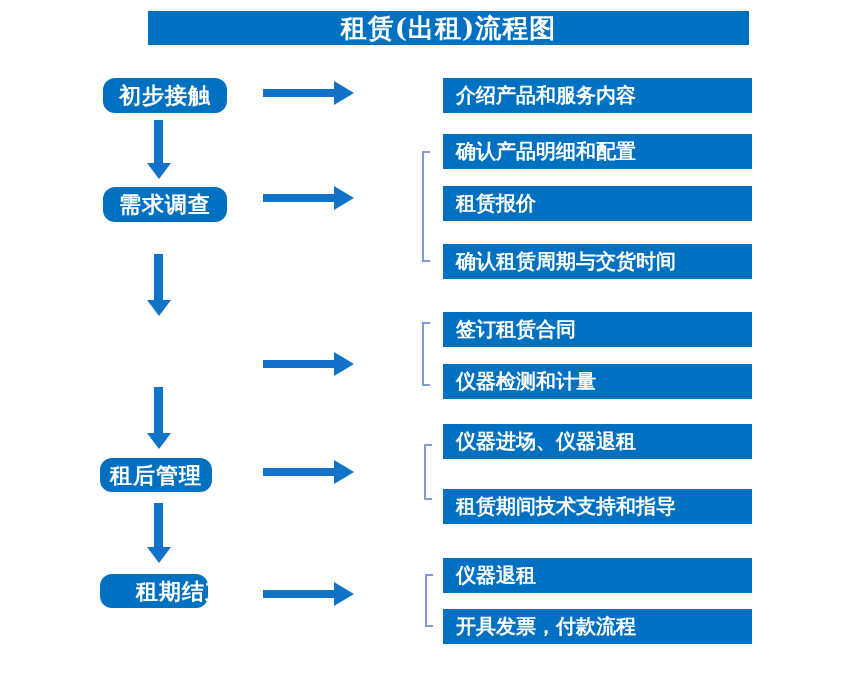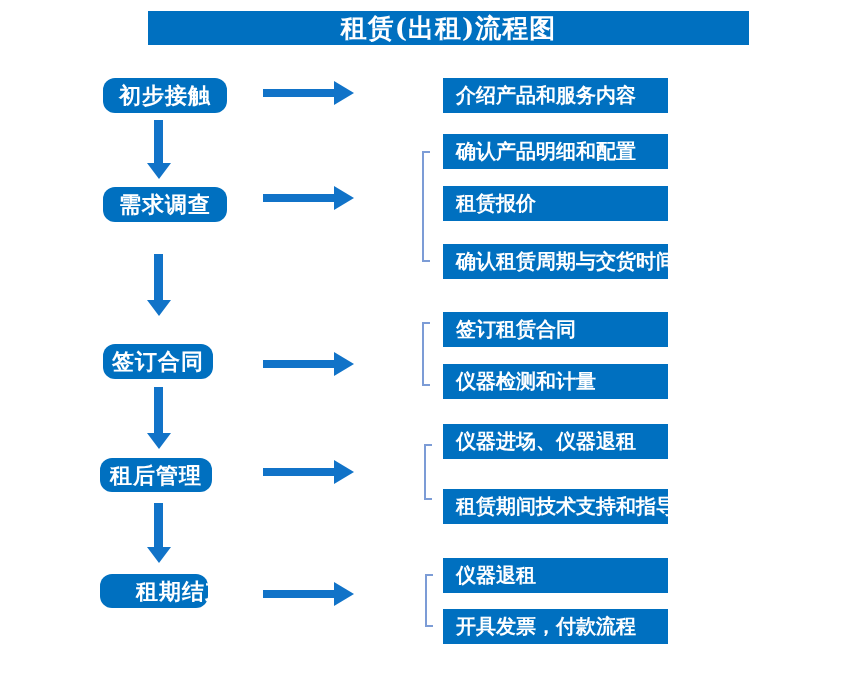--- a/index.html
+++ b/index.html
@@ -36,21 +36,21 @@
     background: var(--box-blue);
     color: var(--text-white);
     font-size: 22px; font-weight: bold;
     text-align: center;
     letter-spacing: 1px;
     white-space: nowrap;
     border-radius: 12px;
   }
   .output {
     position: absolute;
-    left: 443px; width: 225px; height: 35px;
+    left: 443px; width: 309px; height: 35px;
     background: var(--box-blue);
     color: var(--text-white);
     font-size: 20px; font-weight: bold;
     line-height: 35px;
     padding-left: 13px;
     white-space: nowrap;
     overflow: hidden;
   }
   .harrow {
     position: absolute;
@@ -93,21 +93,20 @@
 </style>
 </head>
 <body>
 
 <div class="canvas">
 
   <div class="title-bar">租赁(出租)流程图</div>
 
   <div class="stage" style="left:103px; top:78px;  width:124px; height:35px; line-height:35px;">初步接触</div>
   <div class="stage" style="left:103px; top:187px; width:124px; height:35px; line-height:35px;">需求调查</div>
-  <div class="stage" style="left:103px; top:344px; width:110px; height:35px; line-height:35px;">签订合同</div>
   <div class="stage" style="left:100px; top:458px; width:112px; height:34px; line-height:34px;">租后管理</div>
   <div class="stage" style="left:100px; top:574px; width:108px; height:34px; line-height:34px;padding-left:36px;">租期结束</div>
 
   <div class="output" style="top:78px;">介绍产品和服务内容</div>
 
   <div class="output" style="top:134px;">确认产品明细和配置</div>
   <div class="output" style="top:186px;">租赁报价</div>
   <div class="output" style="top:244px;">确认租赁周期与交货时间</div>
 
   <div class="output" style="top:312px;">签订租赁合同</div>

